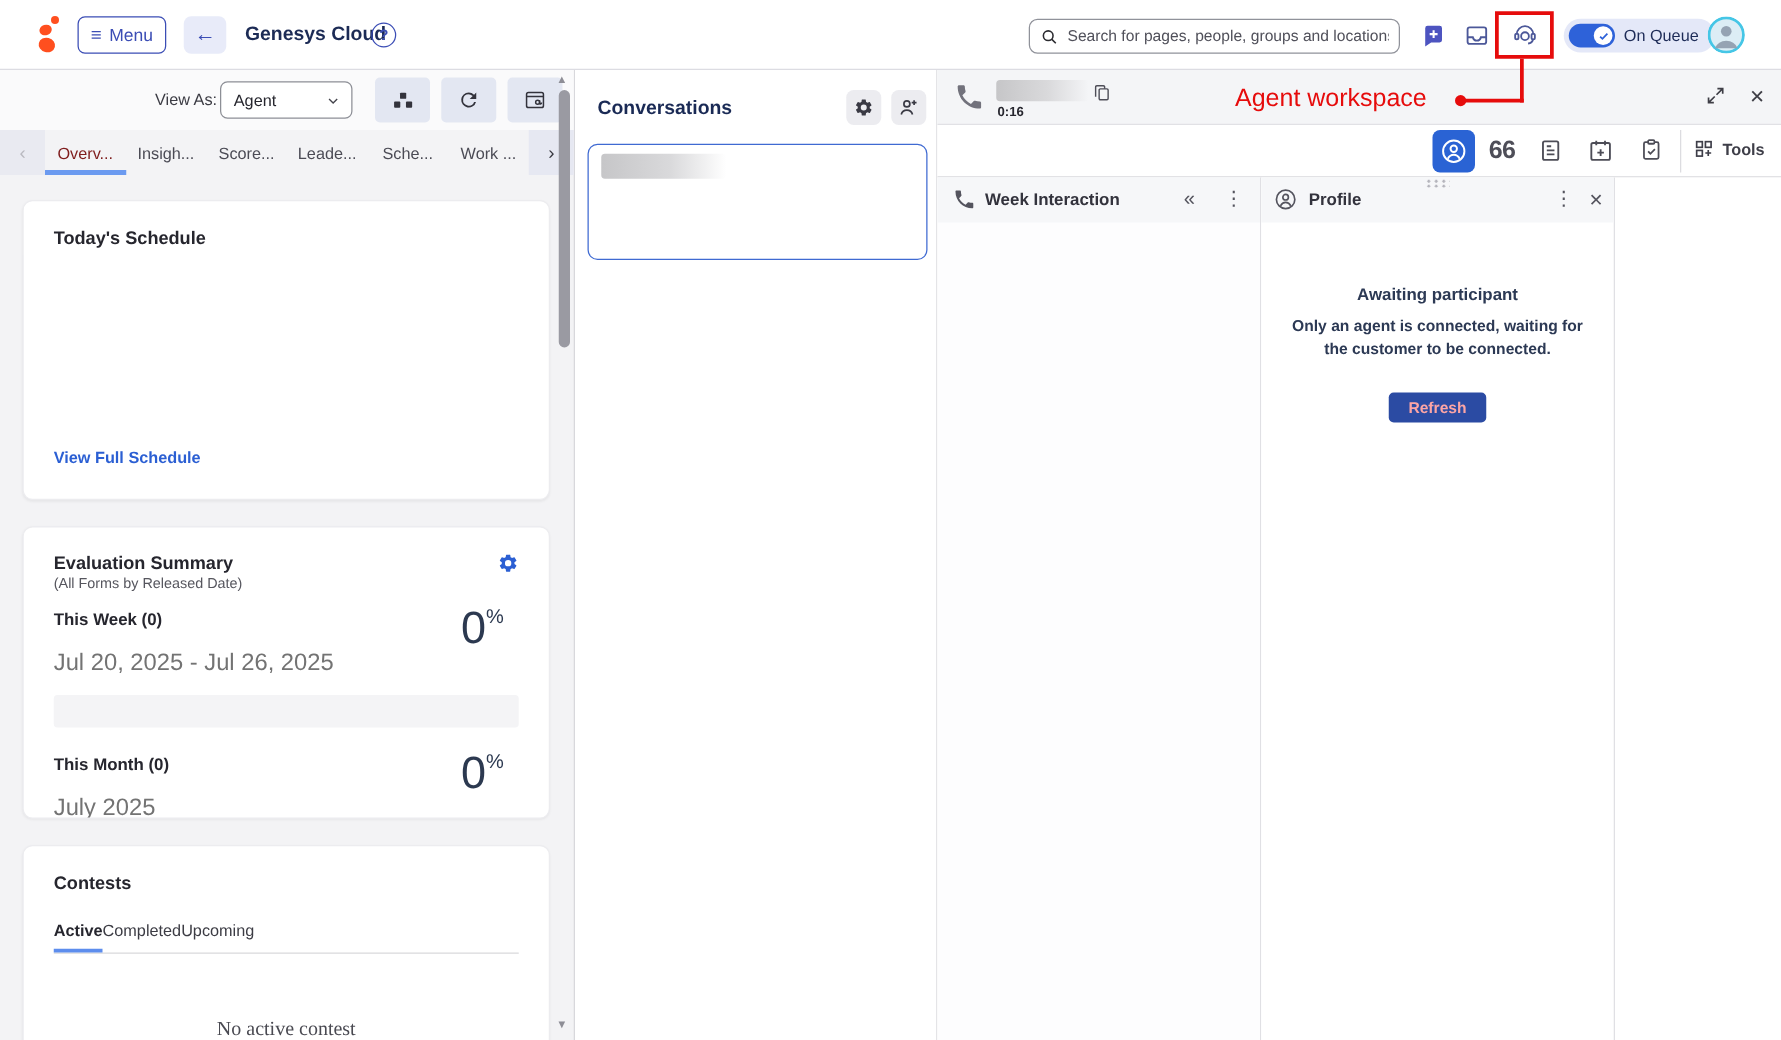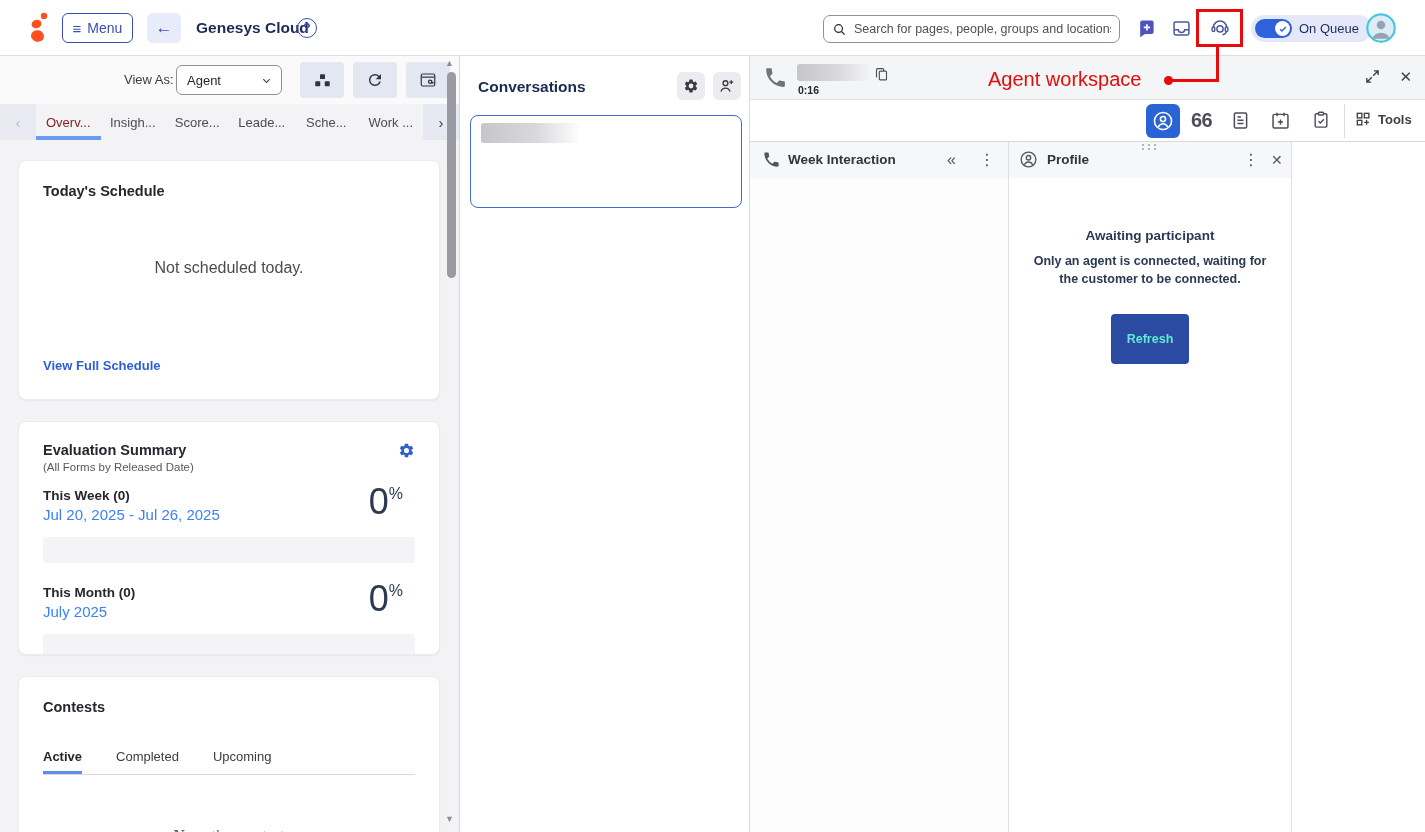--- a/index.html
+++ b/index.html
@@ -61,32 +61,32 @@
   .tab.active { font-weight:normal; color:#7f1d1d; }
   .tab.active::after { content:""; position:absolute; left:0; right:0; bottom:0; height:4px; background:#6b9af0; }
   .left-content { position:absolute; top:84px; left:0; bottom:0; width:446px; overflow:hidden; padding:20px 0 0 18px; }
   .card { width:422px; background:#fff; border:1px solid #ececef; border-radius:8px;
     box-shadow:0 1px 2px rgba(0,0,0,.05); }
   .card-title { font-size:14.5px; font-weight:bold; color:#26262e; }
   .schedule-card { height:240px; position:relative; padding:22px 24px; }
   .schedule-msg { position:absolute; top:98px; left:0; right:0; text-align:center; font-size:16px; color:#4a4a52; }
   .schedule-link { position:absolute; left:24px; bottom:26px; font-size:13px; font-weight:bold; color:#2b5fd3; cursor:pointer; }
   .eval-card { height:234px; margin-top:21px; padding:20px 24px; overflow:hidden; }
-  .eval-head { display:flex; justify-content:space-between; align-items:flex-start; }
+  .eval-head { display:flex; justify-content:space-between; align-items:center; }
   .eval-sub { margin-top:2px; font-size:11.5px; color:#56565e; }
   .eval-row { position:relative; margin-top:15px; }
   .eval-row + .eval-row { margin-top:22px; }
   .eval-label { font-size:13.5px; font-weight:bold; color:#26262e; }
-  .eval-period { margin-top:3px; font-size:15px; color:#3b82f6; }
+  .eval-period { margin-top:17px; font-size:19px; color:#737373; }
   .eval-val { position:absolute; right:12px; top:-4px; display:flex; align-items:flex-start; color:#2c3950; }
   .eval-val .v { font-size:36px; font-weight:300; line-height:1; }
   .eval-val .u { font-size:16px; margin-top:1px; }
   .eval-bar { margin-top:14px; height:26px; background:#f4f4f6; border-radius:3px; }
   .contests-card { margin-top:21px; padding:22px 24px; height:220px; }
-  .contest-tabs { margin-top:34px; display:flex; gap:34px; border-bottom:1px solid #d9d9dc; }
+  .contest-tabs { margin-top:22px; display:flex; border-bottom:1px solid #d9d9dc; }
   .ctab { position:relative; padding-bottom:10px; font-size:13px; color:#3c3c44; cursor:pointer; }
   .ctab.active { font-weight:bold; color:#26262e; }
   .ctab.active::after { content:""; position:absolute; left:0; right:0; bottom:0; height:3px; background:#5d8ded; }
   .contest-msg { margin-top:52px; text-align:center; font-size:16px; color:#4a4a52;font-family:Liberation Serif, serif; }
   .lscroll-up { position:absolute; right:5px; top:2px; font-size:9px; color:#8e8e96; }
   .lscroll-thumb { position:absolute; right:3px; top:16px; width:9px; height:206px; background:#9a9aa2; border-radius:5px; }
   .lscroll-down { position:absolute; right:5px; bottom:8px; font-size:9px; color:#8e8e96; }
 
   
   .mid-panel { position:absolute; left:460px; top:56px; width:290px; bottom:0; background:#fff; border-right:1px solid #dcdce0; }
@@ -125,22 +125,22 @@
   .panel-rest { flex:1; background:#fff; }
   .phead { position:relative; height:36px; background:#f6f7f9; }
   .phead-title { position:absolute; left:38px; top:10px; font-size:13.5px; font-weight:bold; color:#33333d; }
   .phead-ic { position:absolute; top:8px; color:#54545e; }
   .phead-glyph { position:absolute; top:8px; font-size:16px; color:#54545e; cursor:pointer; line-height:20px; }
   .drag-dots { position:absolute; left:50%; top:1px; transform:translateX(-50%); width:20px; height:7px;
     background-image:radial-gradient(circle,#b4b4bc 1.1px,transparent 1.3px); background-size:6px 4px; }
   .pr-body { text-align:center; }
   .pr-heading { margin-top:50px; font-size:13.5px; font-weight:bold; color:#2c3954; }
   .pr-msg { width:238px; margin:9px auto 0; font-size:12.5px; font-weight:bold; color:#2c3954; line-height:1.45; }
-  .refresh-btn { margin-top:26px; background:#2b4ba3; color:#5eead4; font-size:12.5px; font-weight:bold;
-    padding:18px 16px; border-radius:4px; }
+  .refresh-btn { margin-top:26px; background:#2b4ba3; color:#fca5a5; font-size:12.5px; font-weight:bold;
+    padding:5px 16px; border-radius:4px; }
 </style>
 </head>
 <body>
 
 <div class="screen">
 
   <header class="topbar">
     <span class="logo">
       <svg width="24" height="34" viewBox="0 0 24 34">
         <circle cx="18" cy="5" r="3.2" fill="#ff4f1f"></circle>
@@ -279,21 +279,20 @@
       </div>
       <div class="tab-scroll right">
           <span>›</span>
         </div>
     </div>
 
     <div class="left-content">
 
       <div class="card schedule-card">
         <div class="card-title">Today's Schedule</div>
-        <div class="schedule-msg">Not scheduled today.</div>
         <div class="schedule-link">View Full Schedule</div>
       </div>
 
       <div class="card eval-card">
         <div class="eval-head">
           <div class="card-title">Evaluation Summary</div>
           <span style="color:#2b5fd3;display:flex;cursor:pointer">
             <svg width="17" height="17" viewBox="0 0 24 24" fill="currentColor">
                 <path d="M19.14 12.94c.04-.3.06-.61.06-.94 0-.32-.02-.64-.07-.94l2.03-1.58a.49.49 0 0 0 .12-.61l-1.92-3.32a.49.49 0 0 0-.59-.22l-2.39.96a7 7 0 0 0-1.62-.94l-.36-2.54a.48.48 0 0 0-.48-.41h-3.84a.48.48 0 0 0-.47.41l-.36 2.54c-.59.24-1.13.57-1.62.94l-2.39-.96a.49.49 0 0 0-.59.22L2.73 8.87c-.12.21-.08.47.12.61l2.03 1.58c-.05.3-.09.63-.09.94s.02.64.07.94l-2.03 1.58a.49.49 0 0 0-.12.61l1.92 3.32c.12.22.37.29.59.22l2.39-.96c.5.38 1.03.7 1.62.94l.36 2.54c.05.24.24.41.48.41h3.84c.24 0 .44-.17.47-.41l.36-2.54c.59-.24 1.13-.56 1.62-.94l2.39.96c.22.08.47 0 .59-.22l1.92-3.32a.49.49 0 0 0-.12-.61l-2.01-1.58zM12 15.6a3.6 3.6 0 1 1 0-7.2 3.6 3.6 0 0 1 0 7.2z"></path>
               </svg>

